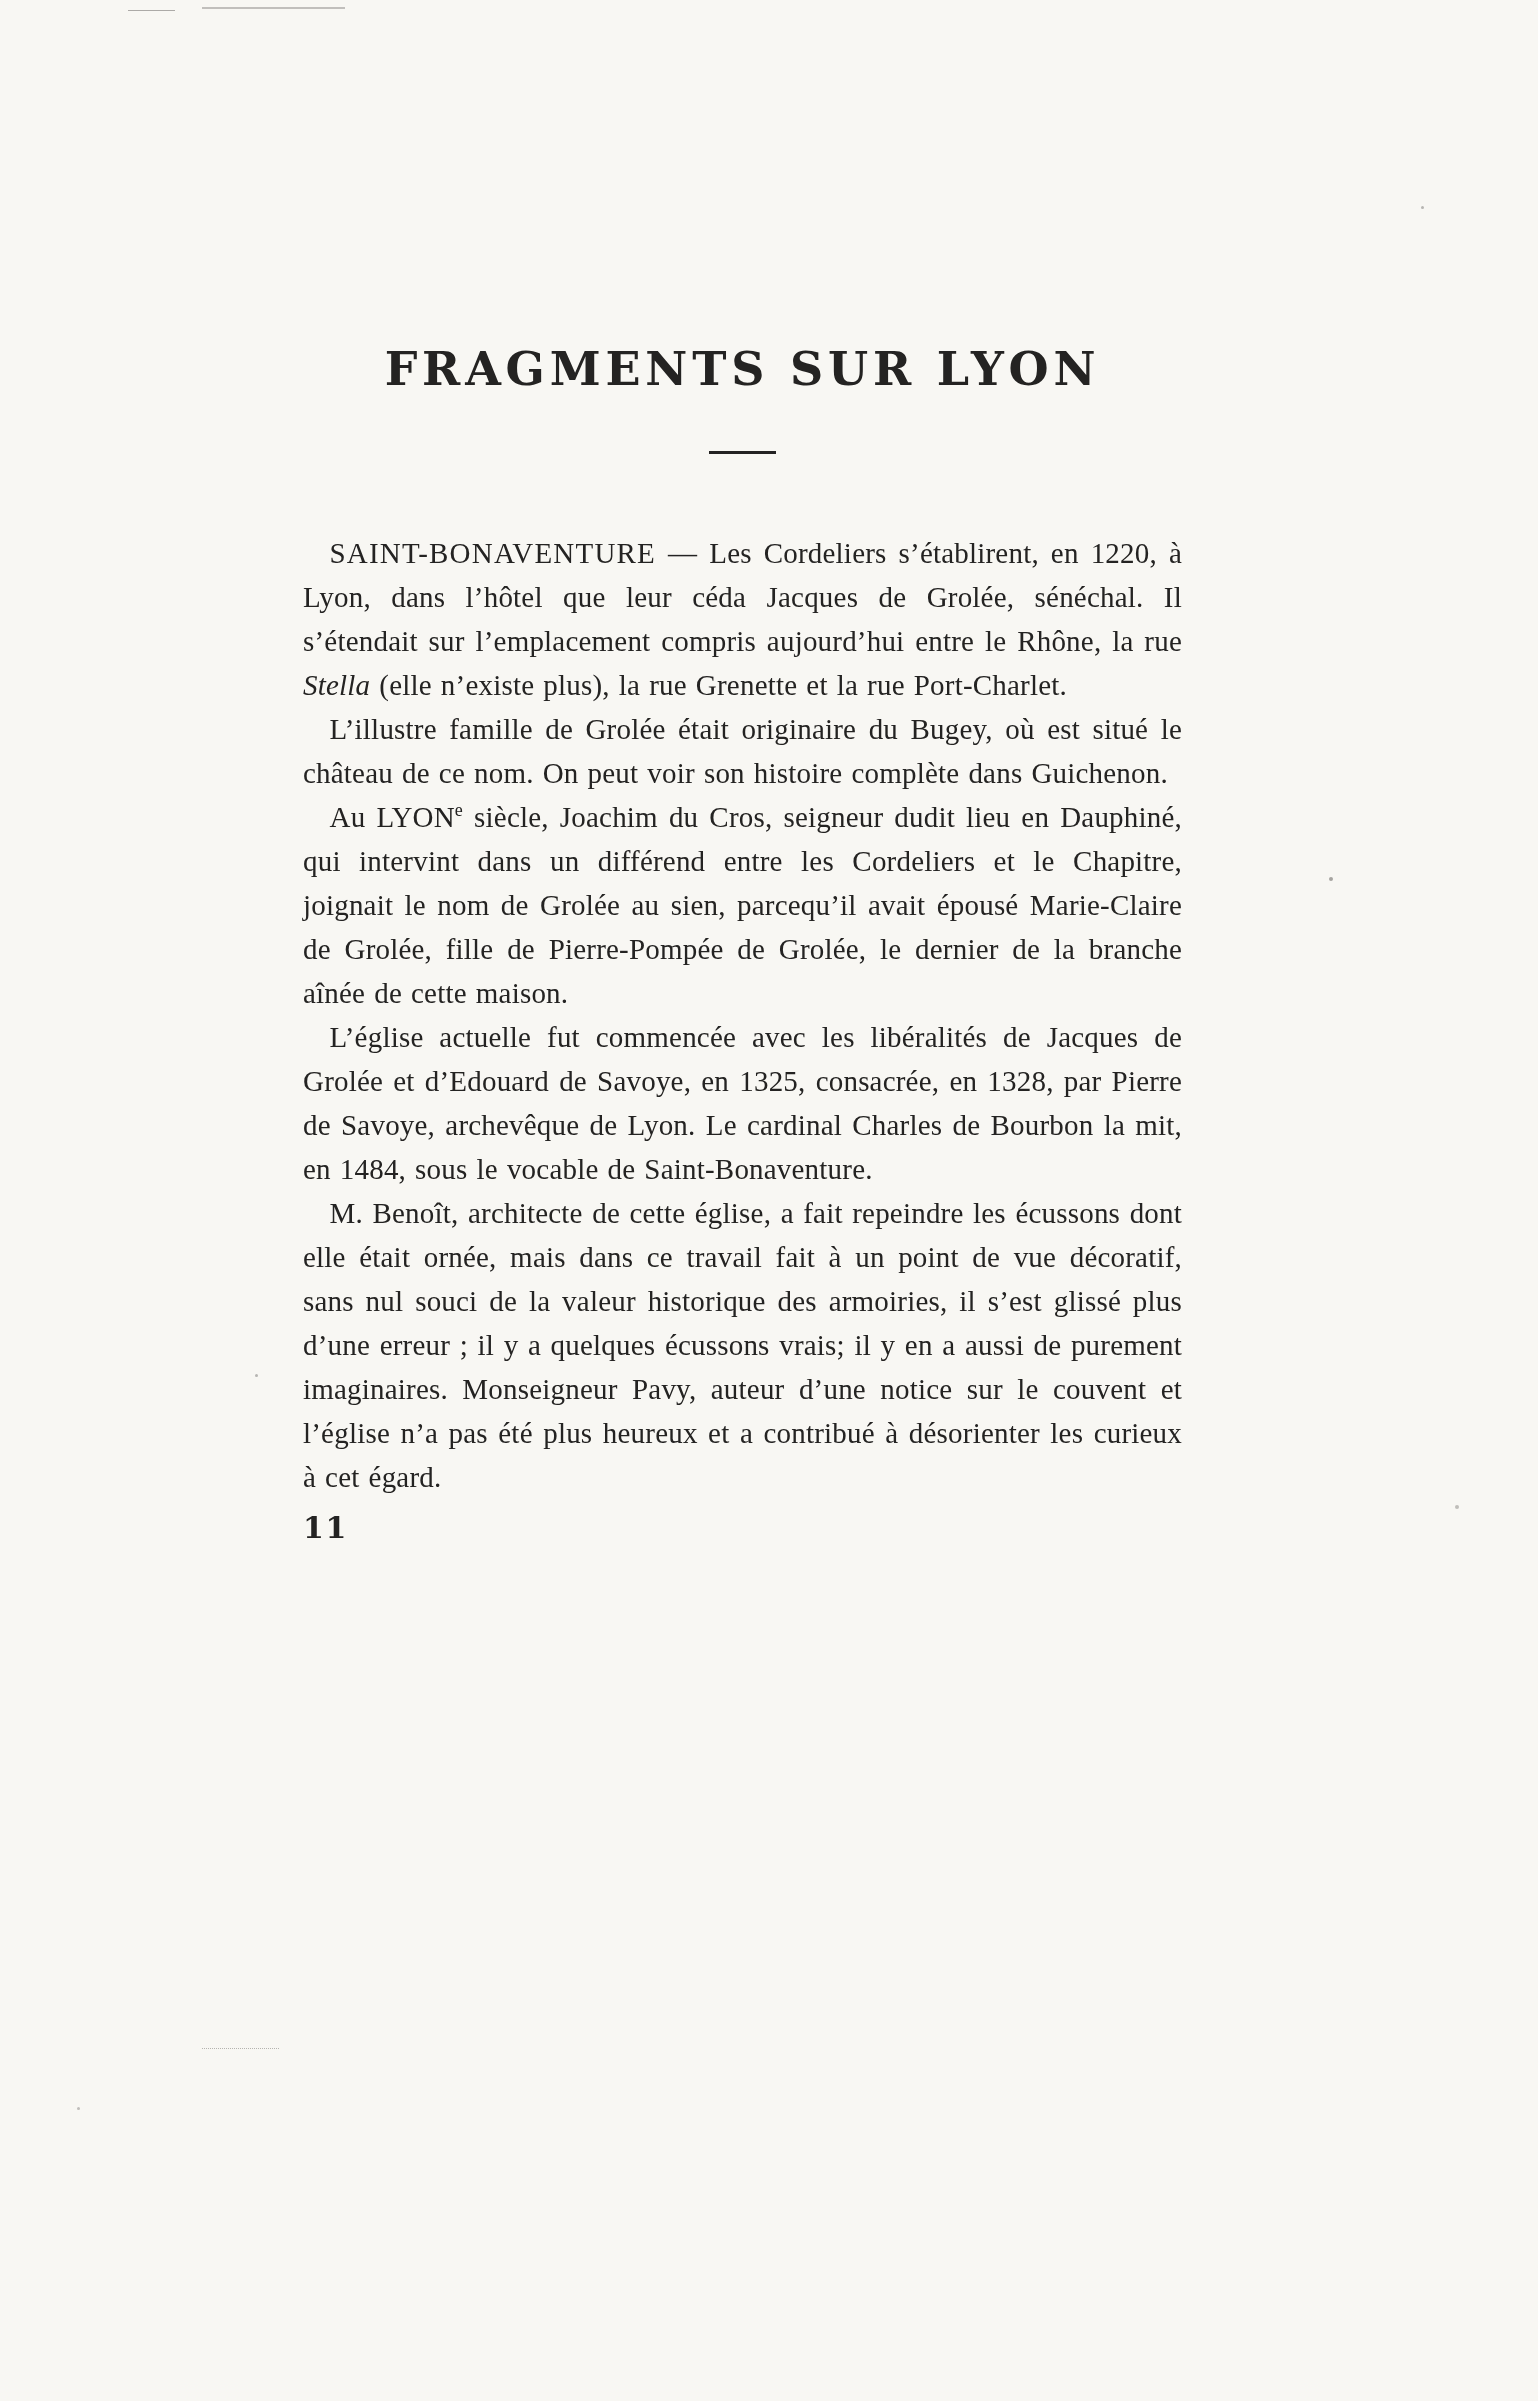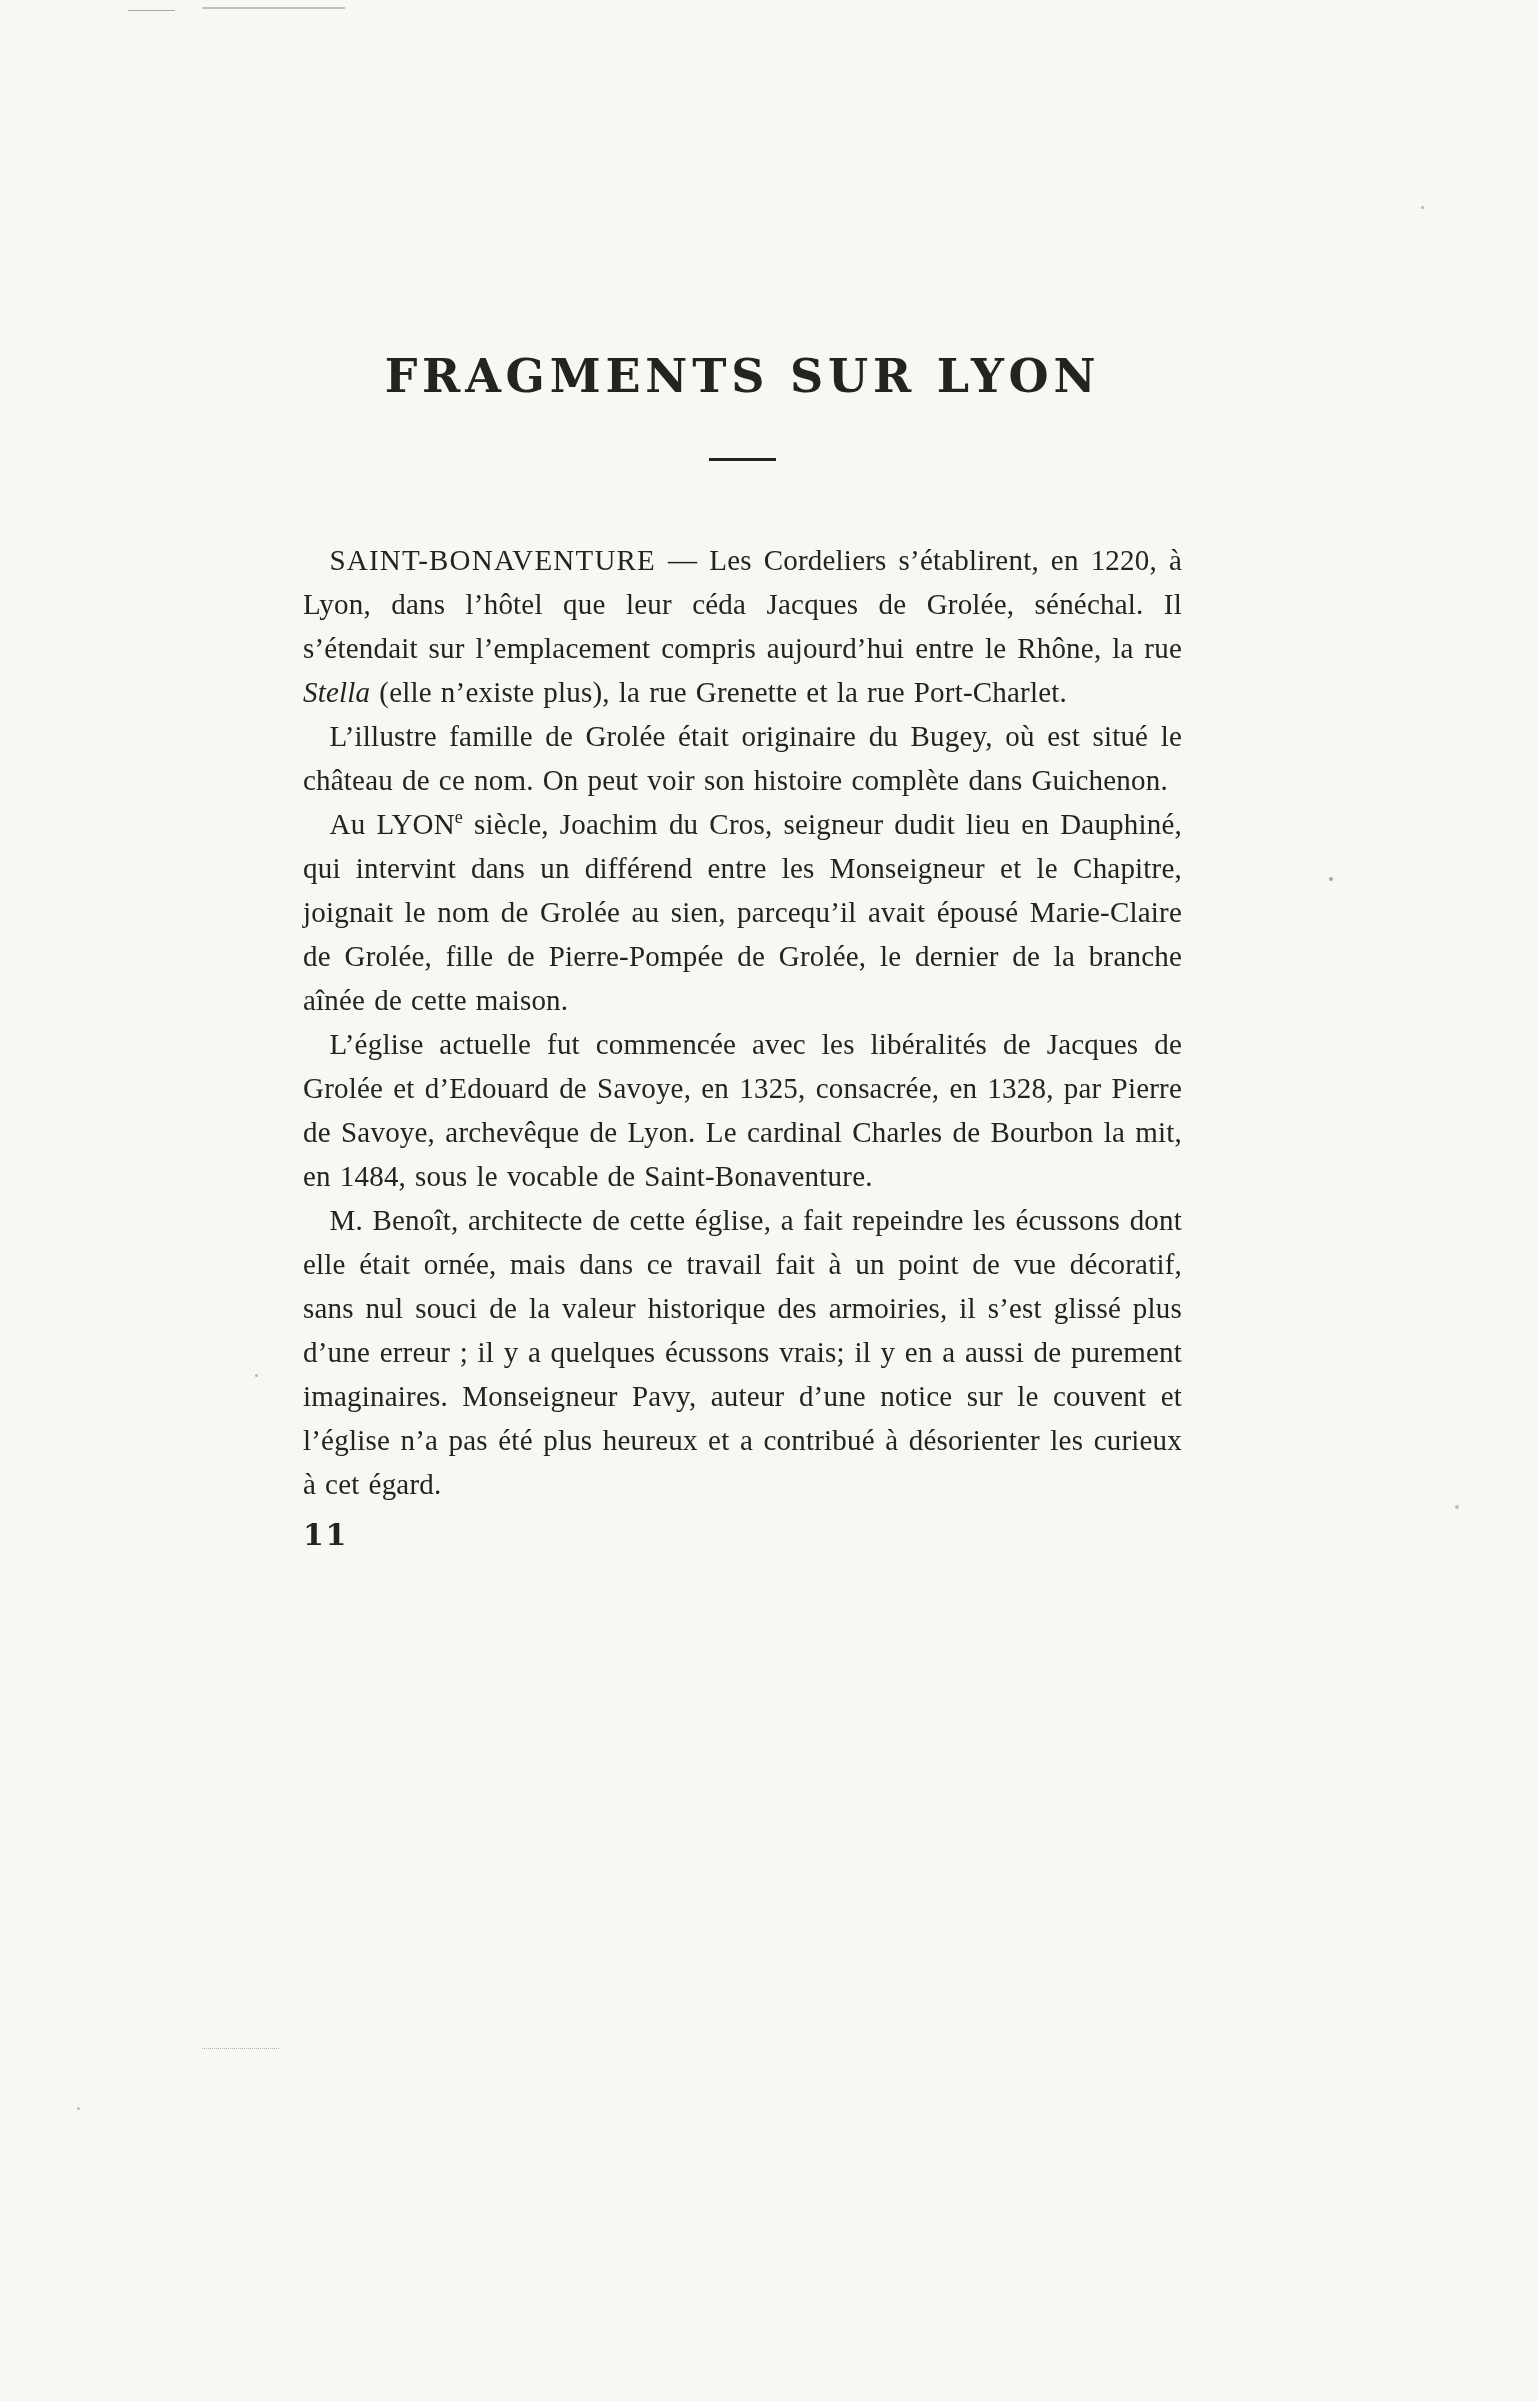--- a/index.html
+++ b/index.html
@@ -11,21 +11,21 @@
     height: 2401px;
     position: relative;
     overflow: hidden;
     background: var(--paper, #f8f7f3);
     color: var(--ink, #242322);
     font-family: "DejaVu Serif", "Liberation Serif", serif;
   }
   .page-content {
     position: absolute;
     left: 303px;
-    top: 16px;
+    top: 9px;
     width: 879px;
     padding-top: 337px;
   }
   h1.title {
     margin: 0;
     text-align: center;
     font-size: 46px;
     line-height: 1;
     font-weight: 700;
     letter-spacing: 4.8px;
@@ -102,21 +102,21 @@
   <h1 class="title">FRAGMENTS SUR LYON</h1>
 
   <div class="title-rule"></div>
 
   <article class="body-text">
 
     <p class="para"><span class="caps-segment">SAINT-BONAVENTURE</span><span> — Les Cordeliers s’établirent, en 1220, à Lyon, dans l’hôtel que leur céda Jacques de Grolée, sénéchal. Il s’étendait sur l’emplacement compris aujourd’hui entre le Rhône, la rue </span><em class="italic-segment">Stella</em><span> (elle n’existe plus), la rue Grenette et la rue Port-Charlet.</span></p>
 
     <p class="para"><span>L’illustre famille de Grolée était originaire du Bugey, où est situé le château de ce nom. On peut voir son histoire complète dans Guichenon.</span></p>
 
-    <p class="para"><span>Au LYON</span><sup class="sup-segment">e</sup><span> siècle, Joachim du Cros, seigneur dudit lieu en Dauphiné, qui intervint dans un différend entre les Monseigneur et le Chapitre, joignait le nom de Grolée au sien, parcequ’il avait épousé Marie-Claire de Grolée, fille de Pierre-Pompée de Grolée, le dernier de la branche aînée de cette maison.</span></p>
+    <p class="para"><span>Au LYON</span><sup class="sup-segment">e</sup><span> siècle, Joachim du Cros, seigneur dudit lieu en Dauphiné, qui intervint dans un différend entre les Cordeliers et le Chapitre, joignait le nom de Grolée au sien, parcequ’il avait épousé Marie-Claire de Grolée, fille de Pierre-Pompée de Grolée, le dernier de la branche aînée de cette maison.</span></p>
 
     <p class="para"><span>L’église actuelle fut commencée avec les libéralités de Jacques de Grolée et d’Edouard de Savoye, en 1325, consacrée, en 1328, par Pierre de Savoye, archevêque de Lyon. Le cardinal Charles de Bourbon la mit, en 1484, sous le vocable de Saint-Bonaventure.</span></p>
 
     <p class="para"><span>M. Benoît, architecte de cette église, a fait repeindre les écussons dont elle était ornée, mais dans ce travail fait à un point de vue décoratif, sans nul souci de la valeur historique des armoiries, il s’est glissé plus d’une erreur ; il y a quelques écussons vrais; il y en a aussi de purement imaginaires. Monseigneur Pavy, auteur d’une notice sur le couvent et l’église n’a pas été plus heureux et a contribué à désorienter les curieux à cet égard.</span></p>
 
 
   </article>
 
   <div class="page-number">11</div>
 

